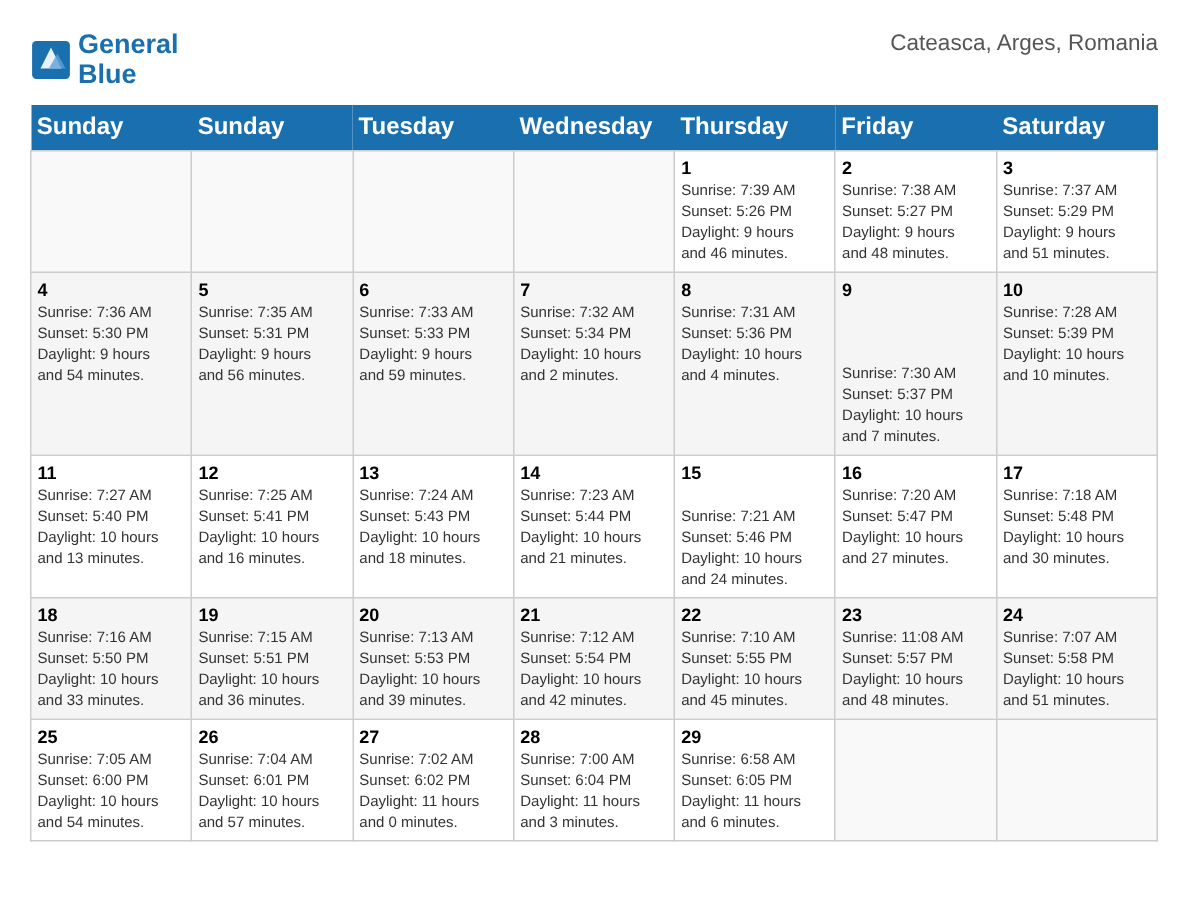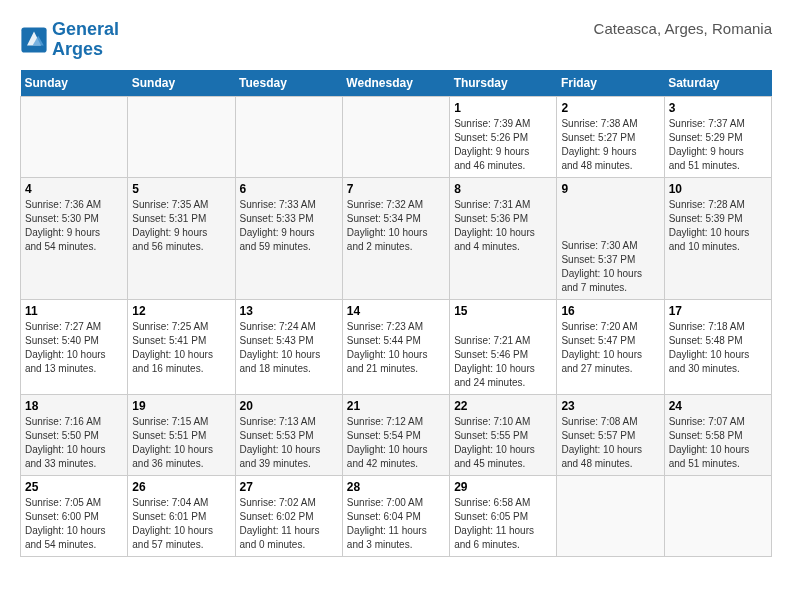--- a/index.html
+++ b/index.html
@@ -49,21 +49,21 @@
     table {
       width: 100%;
       border-collapse: collapse;
       font-size: 11px;
     }
     th {
       background-color: #1a6faf;
       color: white;
       padding: 6px 4px;
       text-align: left;
-      font-size: 12px;
+      font-size: 16px;
       font-weight: bold;
     }
     td {
       border: 1px solid #ccc;
       vertical-align: top;
       padding: 4px;
       width: calc(100% / 7);
       min-height: 80px;
       background: #fff;
     }
@@ -93,21 +93,21 @@
 
 <div class="header-section">
   <div class="logo">
     <svg class="logo-icon" viewBox="0 0 40 40">
       <rect x="2" y="2" width="36" height="36" rx="4" fill="#1a6faf"></rect>
       <polygon points="10,28 20,8 30,28" fill="white" opacity="0.9"></polygon>
       <polygon points="18,28 26,14 34,28" fill="#5ba3d9" opacity="0.8"></polygon>
     </svg>
     <div>
       <div class="logo-text"><span>General</span></div>
-      <div class="logo-text"><span>Arges</span></div>
+      <div class="logo-text"><span>Blue</span></div>
     </div>
   </div>
   <div class="title-section">
     <div class="location">Cateasca, Arges, Romania</div>
   </div>
 </div>
 
 <table>
   <thead>
     <tr>
@@ -281,21 +281,21 @@
         </td>
         <td>
           <span class="day-number">22</span>
           <div class="day-info" style="white-space: pre-line;">Sunrise: 7:10 AM
 Sunset: 5:55 PM
 Daylight: 10 hours
 and 45 minutes.</div>
         </td>
         <td>
           <span class="day-number">23</span>
-          <div class="day-info" style="white-space: pre-line;">Sunrise: 7:08 AM
+          <div class="day-info" style="white-space: pre-line;">Sunrise: 11:08 AM
 Sunset: 5:57 PM
 Daylight: 10 hours
 and 48 minutes.</div>
         </td>
         <td>
           <span class="day-number">24</span>
           <div class="day-info" style="white-space: pre-line;">Sunrise: 7:07 AM
 Sunset: 5:58 PM
 Daylight: 10 hours
 and 51 minutes.</div>

